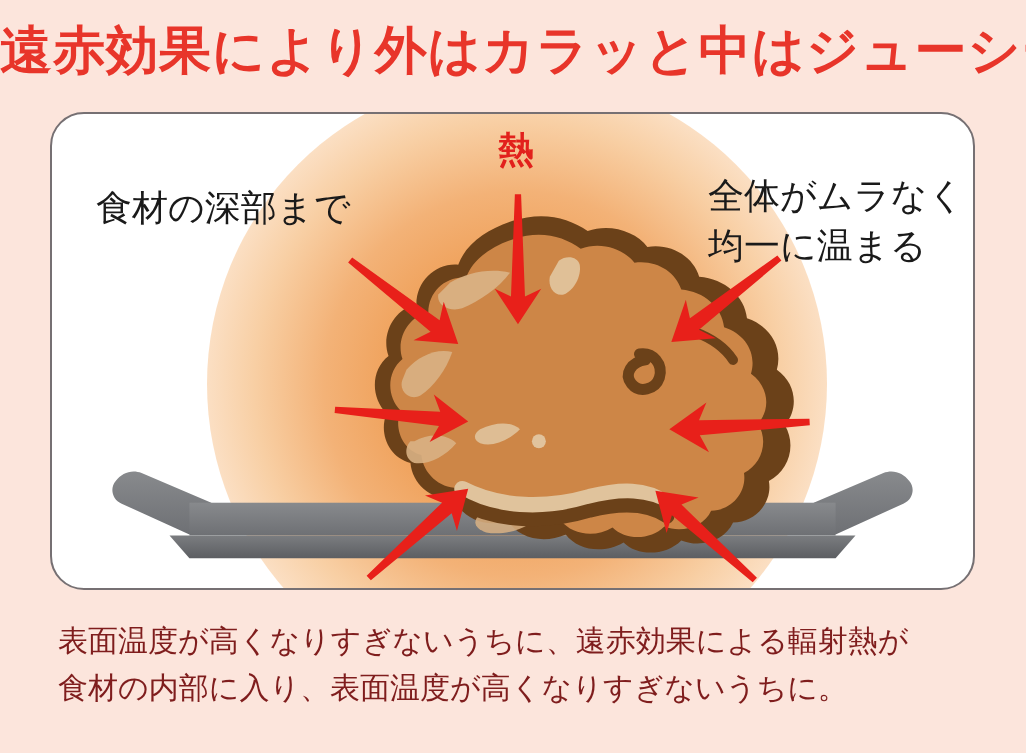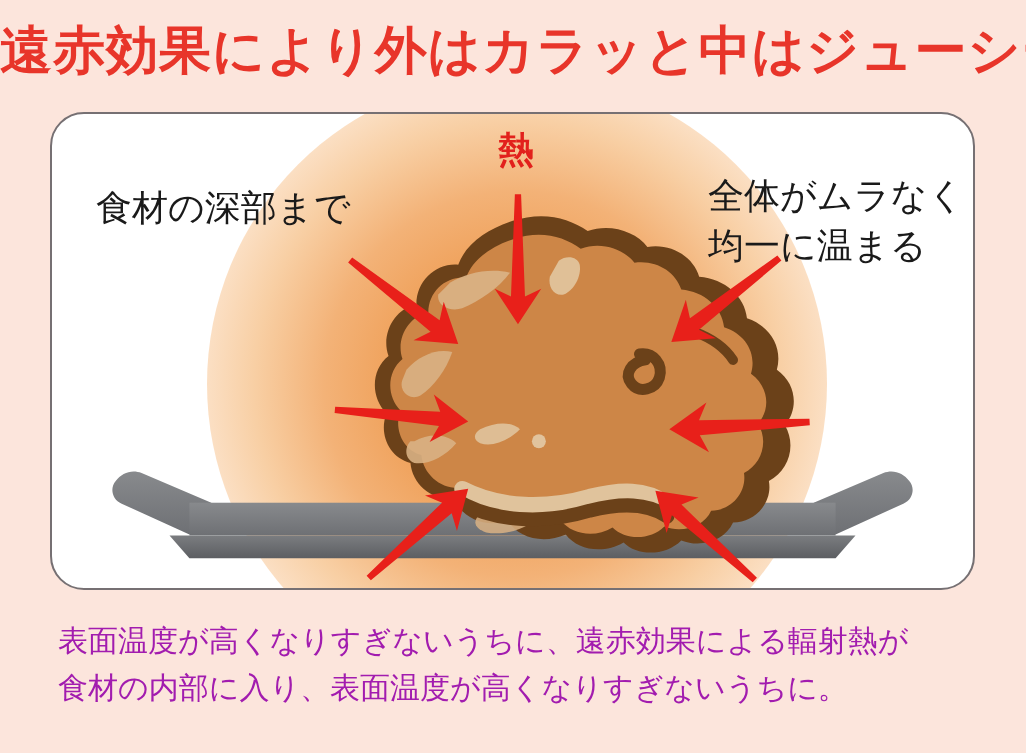--- a/index.html
+++ b/index.html
@@ -100,21 +100,21 @@
     line-height: 1;
     font-family: "DejaVu Sans", "Liberation Sans", sans-serif;
   }
 
   
   .caption {
     position: absolute;
     left: 58px;
     top: 618px;
     width: 930px;
-    color: #a21caf;
+    color: #7f1d1d;
     font-size: 30px;
     line-height: 1.55;
     font-family: "DejaVu Sans", "Liberation Sans", sans-serif;
   }
   .caption div { white-space: nowrap; }
 </style>
 </head>
 <body style="background: rgb(252, 229, 220);">
 
 <div class="title">遠赤効果により外はカラッと中はジューシー！</div>

